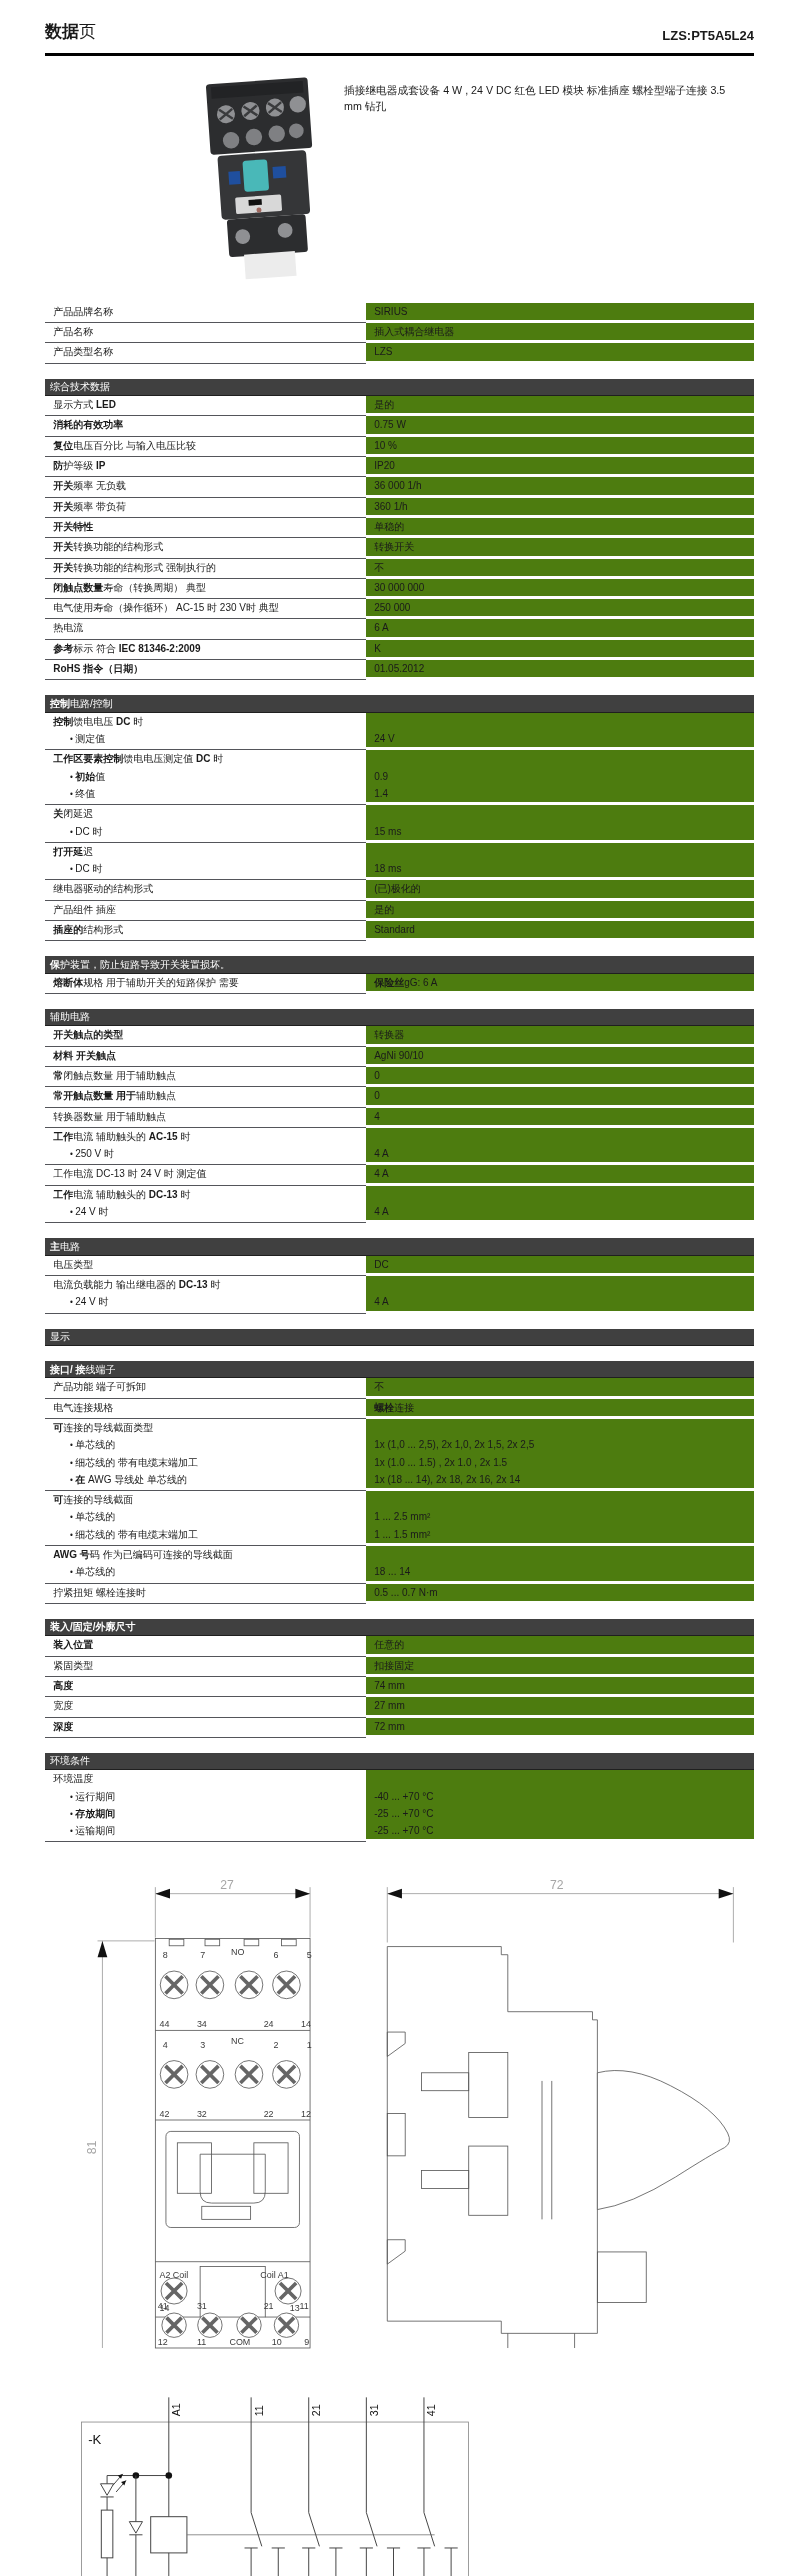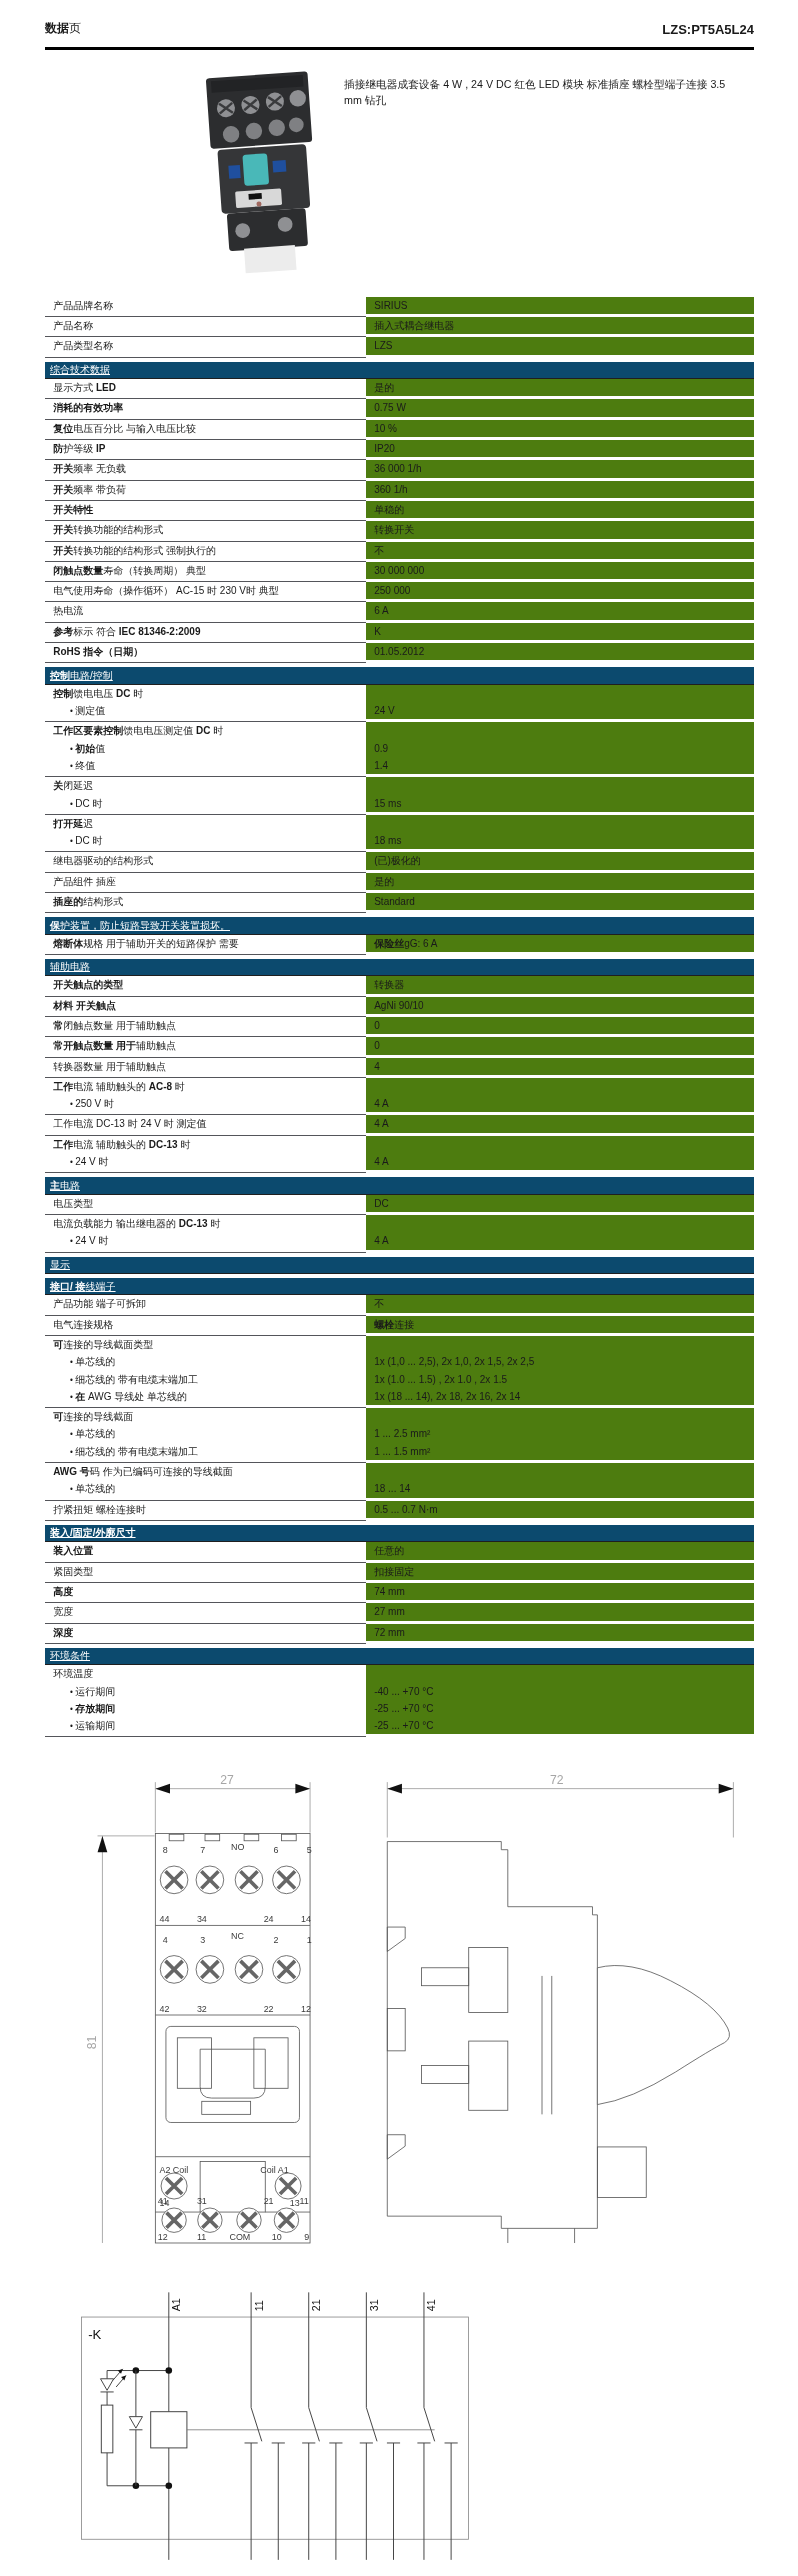--- a/index.html
+++ b/index.html
@@ -1,30 +1,30 @@
 <!DOCTYPE html>
 <html style="font-size:13px"><head>
 <meta charset="utf-8">
 <style>
   html,body{margin:0;padding:0;background:#fff;}
   body{width:799px;height:2576px;font-family:"Liberation Sans","DejaVu Sans",sans-serif;color:#1a1a1a;overflow:hidden;}
   .page{padding:0 45px;}
   
   .hdr{display:flex;justify-content:space-between;align-items:flex-end;padding-top:20px;}
-  .hdr-left{font-size:12px;}
+  .hdr-left{font-size:17px;}
   .hdr-left .b{font-weight:700;}
   .hdr-right{font-size:13px;font-weight:700;}
   .rule{height:2.5px;background:#000;margin-top:10px;}
   
   .intro{display:flex;margin-top:21.4px;min-height:206px;}
   .photo-wrap{width:276px;display:flex;justify-content:flex-end;padding-right:23px;}
   .desc{width:387px;font-size:10.7px;line-height:1.55;padding-top:5px;}
   
   #spec{margin-top:20px;}
-  .sec-bar{background:#0c4a6e;color:#fff;font-size:10px;padding:2.5px 5px 1.6px 5px;margin-top:4px;border-bottom:1.6px solid #1f1f1f;line-height:12.3px;text-decoration:underline;}
+  .sec-bar{background:#404040;color:#fff;font-size:10px;padding:2.5px 5px 1.6px 5px;margin-top:15px;border-bottom:1.6px solid #1f1f1f;line-height:12.3px;}
   .grp{display:flex;}
   .grp-left{width:321px;border-bottom:0.8px solid #54555a;}
   .grp-right{flex:1;background:#4d7c0f;border-bottom:3.3px solid #fff;}
   .lrow,.vrow{height:17.3px;line-height:17.3px;font-size:10px;white-space:nowrap;overflow:hidden;}
   .lrow{padding-left:8.2px;}
   .lrow.sub{padding-left:25px;}
   .lrow.sub::before{content:"\2022\00a0";font-size:8.2px;}
   .vrow{padding-left:8.2px;}
   .b{font-weight:700;}
   
@@ -340,21 +340,21 @@
       <div class="grp">
         <div class="grp-left">
           <div class="lrow"><span>转换器数量 用于辅助触点</span></div>
         </div>
         <div class="grp-right">
           <div class="vrow"><span>4</span></div>
         </div>
       </div>
       <div class="grp">
         <div class="grp-left">
-          <div class="lrow"><span class="b">工作</span><span>电流 辅助触头的 </span><span class="b">AC-8</span><span> 时</span></div>
+          <div class="lrow"><span class="b">工作</span><span>电流 辅助触头的 </span><span class="b">AC-15</span><span> 时</span></div>
           <div class="lrow sub"><span>250 V 时</span></div>
         </div>
         <div class="grp-right">
           <div class="vrow"></div>
           <div class="vrow"><span>4 A</span></div>
         </div>
       </div>
       <div class="grp">
         <div class="grp-left">
           <div class="lrow"><span>工作电流 DC-13 时 24 V 时 测定值</span></div>

